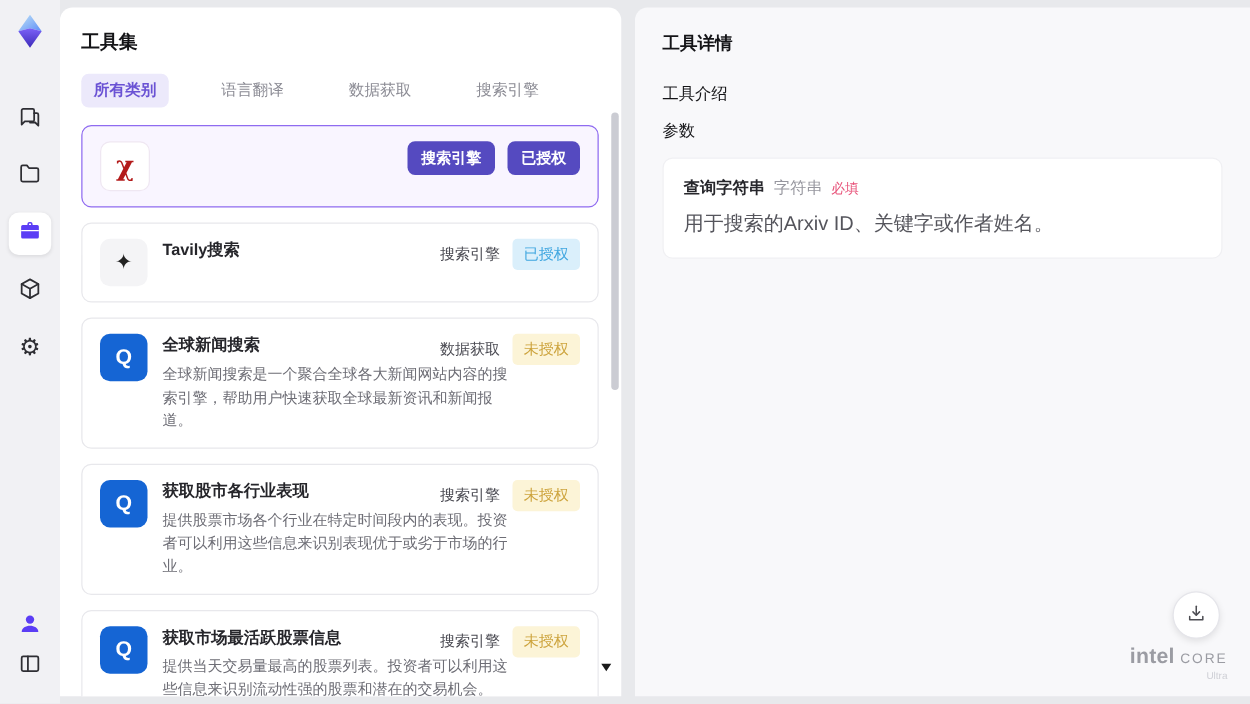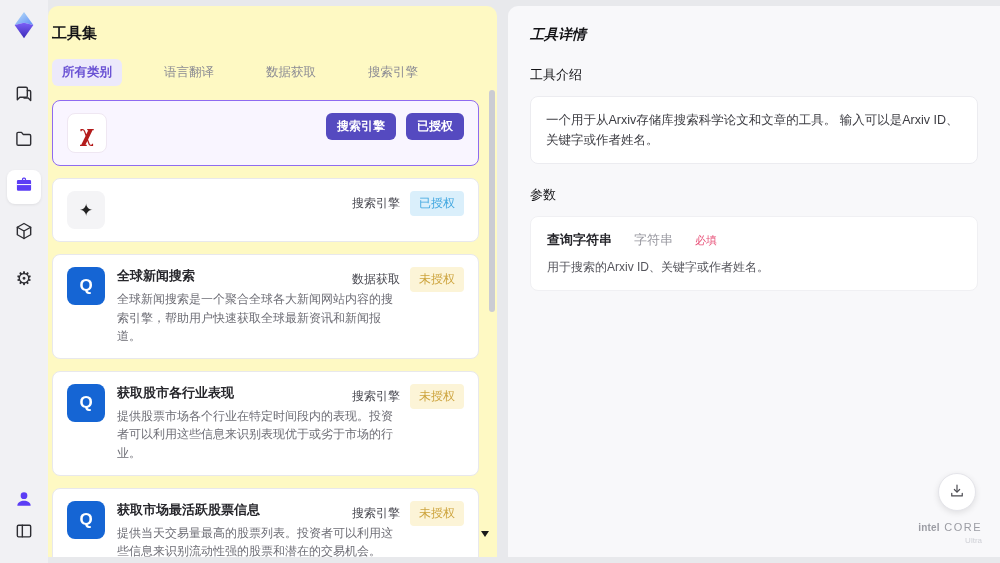--- a/index.html
+++ b/index.html
@@ -17,22 +17,22 @@
   .rail-item svg{width:20px;height:20px;}
   .rail-item.active{background:#ffffff;box-shadow:0 1px 3px rgba(0,0,0,.08);color:var(--accent);}
   .rail-item.accented{color:var(--accent);}
   .rail-item .uni{font-size:19px;line-height:1;}
   .rail-bottom .rail-item{width:28px;height:28px;}
 
   
   .content{flex:1;display:flex;gap:11px;padding-top:6px;box-sizing:border-box;height:557px;}
 
   
-  .panel-left{width:449px;flex:0 0 449px;background:#fef9c3;border-radius:10px 10px 0 0;
-    position:relative;box-sizing:border-box;padding:16px 18px 0 4px;overflow:hidden;}
+  .panel-left{width:449px;flex:0 0 449px;background:#ffffff;border-radius:10px 10px 0 0;
+    position:relative;box-sizing:border-box;padding:16px 18px 0 17px;overflow:hidden;}
   .panel-title{font-size:15px;font-weight:bold;color:#141417;margin:2px 0 16px 0;}
   .tabs{display:flex;align-items:center;gap:8px;margin-bottom:14px;}
   .tab{font-size:12.5px;color:#8b8b94;padding:5px 10px;border-radius:6px;border:none;
     background:transparent;cursor:pointer;font-family:inherit;margin-right:24px;}
   .tab.active{background:#ece9fb;color:#6a52d4;font-weight:bold;}
   .cards{display:flex;flex-direction:column;gap:12px;}
   .card{position:relative;display:flex;gap:12px;border:1px solid #e8e8ec;border-radius:8px;
     background:#fff;padding:12px 14px;box-sizing:border-box;cursor:pointer;}
   .card.selected{border:1.5px solid var(--selected);background:#f9f5ff;}
   .card-icon{width:38px;height:38px;border-radius:8px;flex:0 0 38px;display:flex;
@@ -54,37 +54,37 @@
   .badge.v-info{background:var(--info-bg);color:var(--info-tx);padding:4px 9px;border-radius:4px;}
   .badge.v-warn{background:var(--warn-bg);color:var(--warn-tx);padding:4px 9px;border-radius:4px;}
   .scrollbar{position:absolute;top:84px;right:2px;width:6px;height:460px;}
   .scroll-thumb{width:6px;height:222px;background:#cbccd3;border-radius:3px;}
   .scroll-arrow{position:absolute;right:8px;bottom:20px;width:0;height:0;
     border-left:4px solid transparent;border-right:4px solid transparent;border-top:6px solid #1a1a1a;}
 
   
   .panel-right{flex:1;background:#f8f8fa;border-radius:10px 0 0 0;position:relative;
     box-sizing:border-box;padding:16px 22px;overflow:hidden;}
-  .detail-title{font-size:14px;font-weight:bold;color:#141417;margin:4px 0 22px 0;font-style:italic;}
+  .detail-title{font-size:14px;font-weight:bold;color:#141417;margin:4px 0 22px 0;}
   .section-h{font-size:13px;font-weight:normal;color:#141417;margin:0 0 12px 0;}
   .intro-box{background:#fff;border:1px solid #ececf0;border-radius:8px;padding:13px 15px;
     font-size:12.5px;color:#3c3c42;line-height:1.6;margin-bottom:22px;}
   .param-box{background:#fff;border:1px solid #f0f0f3;border-radius:8px;padding:14px 16px;}
-  .param-head{display:flex;align-items:baseline;gap:22px;margin-bottom:9px;}
+  .param-head{display:flex;align-items:baseline;gap:7px;margin-bottom:9px;}
   .param-name{font-size:13px;font-weight:bold;color:#26262b;}
   .param-type{font-size:13px;color:#97979f;}
   .param-required{font-size:11px;color:#e8537a;text-align:right;}
-  .param-desc{font-size:12px;color:#55555c;line-height:1.5;}
+  .param-desc{font-size:16px;color:#55555c;line-height:1.5;}
 
   .dl-btn{position:absolute;right:24px;bottom:46px;width:38px;height:38px;border-radius:50%;
     background:#fff;border:1px solid #e5e5ea;box-shadow:0 2px 6px rgba(0,0,0,.10);
     display:flex;align-items:center;justify-content:center;color:#4c4c52;cursor:pointer;}
   .dl-btn svg{width:18px;height:18px;}
   .brand{position:absolute;right:18px;bottom:12px;text-align:right;color:#9b9ca3;}
-  .brand .b1{font-size:10px;font-weight:bold;letter-spacing:.2px;margin-left:44px;}
+  .brand .b1{font-size:17px;font-weight:bold;letter-spacing:.2px;margin-left:44px;}
   .brand .b2{font-size:11px;letter-spacing:1.5px;}
   .brand .b3{font-size:8px;color:#cfd0d6;margin-top:1px;}
 </style>
 </head>
 <body>
 
 <div class="app">
 
   <aside class="rail">
     <div class="rail-logo">
@@ -165,20 +165,21 @@
             <div class="card-badges">
               <span class="badge v-solid">搜索引擎</span>
               <span class="badge v-solid">已授权</span>
             </div>
           </article>
           <article class="card">
             <div class="card-icon tavily">
               <span class="tavily-glyph">✦</span>
             </div>
             <div class="card-body">
+              <div class="card-title">Tavily搜索</div>
             </div>
             <div class="card-badges">
               <span class="badge v-text">搜索引擎</span>
               <span class="badge v-info">已授权</span>
             </div>
           </article>
           <article class="card">
             <div class="card-icon qblue">
               <span class="q-glyph">Q</span>
             </div>
@@ -220,21 +221,20 @@
         </div>
       <div class="scrollbar">
         <div class="scroll-thumb"></div>
       </div>
       <div class="scroll-arrow"></div>
     </section>
 
     <section class="panel-right">
       <h2 class="detail-title">工具详情</h2>
       <h3 class="section-h">工具介绍</h3>
-      <div class="intro-box">一个用于从Arxiv存储库搜索科学论文和文章的工具。 输入可以是Arxiv ID、关键字或作者姓名。</div>
       <h3 class="section-h">参数</h3>
       <div class="param-box" id="params">
           <div>
             <div class="param-head">
               <span class="param-name">查询字符串</span>
               <span class="param-type">字符串</span>
               <span class="param-required">必填</span>
             </div>
             <div class="param-desc">用于搜索的Arxiv ID、关键字或作者姓名。</div>
           </div>

